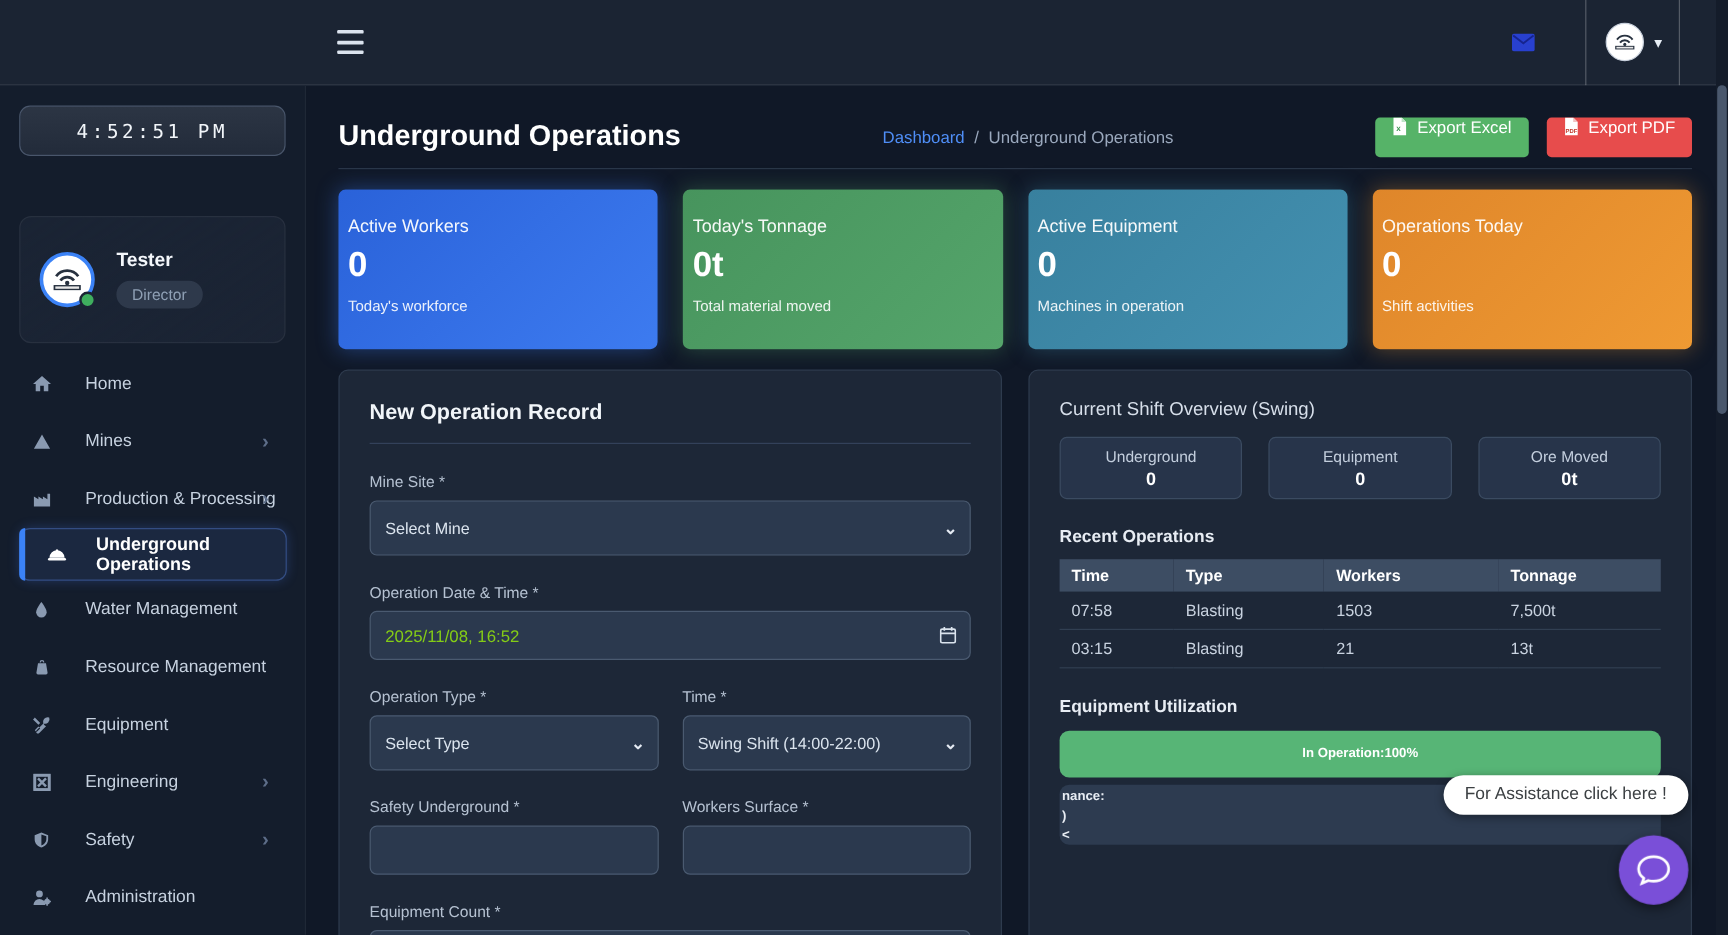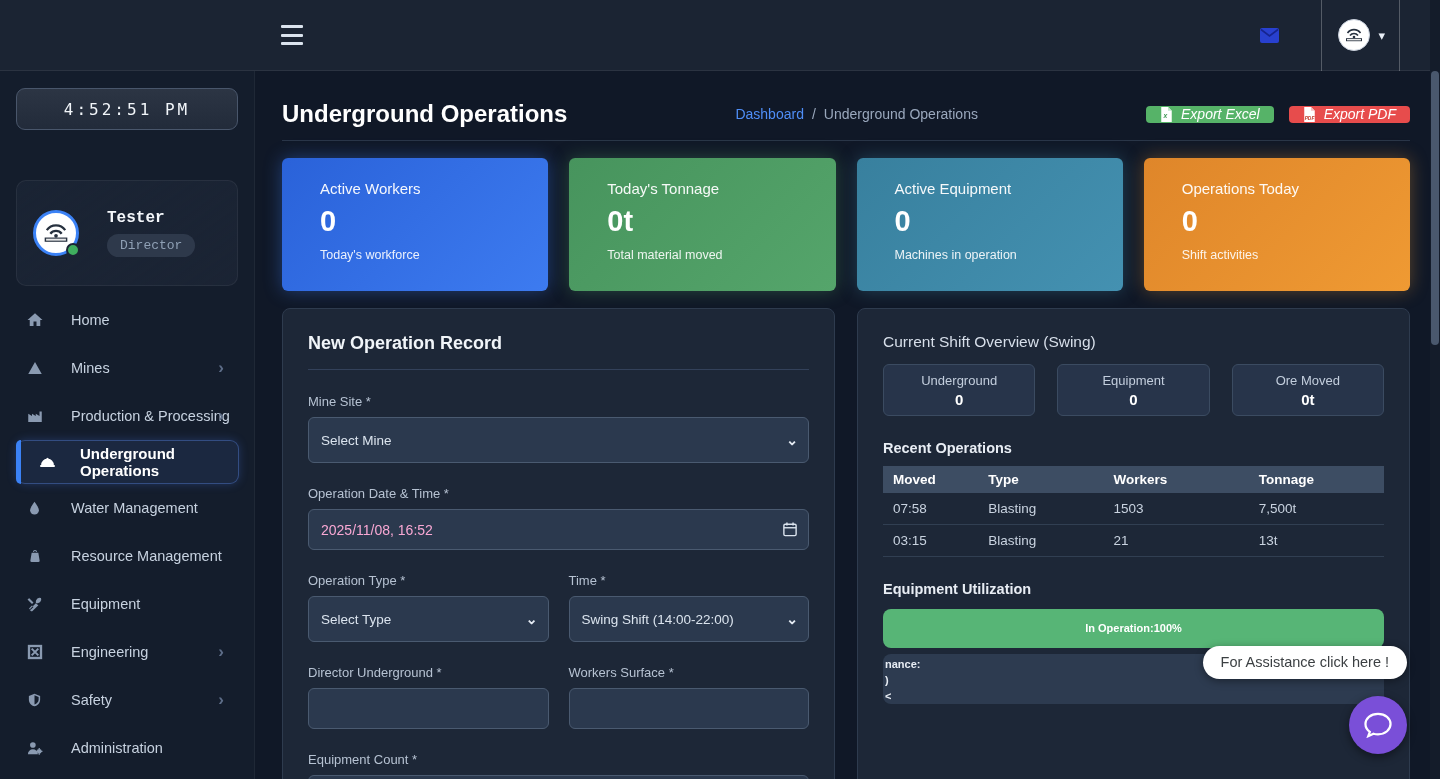--- a/index.html
+++ b/index.html
@@ -23,21 +23,21 @@
 
   
   .sidebar { position:fixed; top:71px; left:0; bottom:0; width:255px; background:#141d2c;
     border-right:1px solid rgba(255,255,255,.05); z-index:30; }
   .clock { margin:17px 16px 0 16px; height:42px; border-radius:9px;
     background:linear-gradient(180deg,#2c3544,#222b3a); border:1px solid #49566b;
     display:flex; align-items:center; justify-content:center;
     font-family:"DejaVu Sans Mono", monospace; font-size:16px; letter-spacing:3px; color:#f1f5f9; }
   .user-card { margin:50px 16px 0 16px; height:106px; border-radius:10px;
     background:linear-gradient(145deg,#27324455,#1b2434); border:1px solid rgba(255,255,255,.06);
-    display:flex; align-items:center; padding:0 16px; gap:28px;font-family:Liberation Mono, monospace; }
+    display:flex; align-items:center; padding:0 16px; gap:18px; }
   .u-avatar { position:relative; width:46px; height:46px; flex:none; }
   .u-avatar .ring { width:46px; height:46px; border-radius:50%; background:#fff;
     border:3px solid #3b82f6; display:flex; align-items:center; justify-content:center; overflow:hidden; }
   .online-dot { position:absolute; right:-1px; bottom:-1px; width:14px; height:14px;
     border-radius:50%; background:#3fae5e; border:2px solid #1b2434; }
   .u-name { font-size:16px; font-weight:700; color:#f4f7fb; margin-bottom:7px; }
   .u-role { display:inline-block; background:rgba(71,85,105,.45); color:#8fa0b5;
     font-size:13px; padding:4px 13px; border-radius:13px; }
 
   .nav { margin-top:10px; }
@@ -55,29 +55,29 @@
   .nav-item.active .nicon { margin-left:8px; margin-right:23px; }
   .nav-item.active .nicon svg { fill:#ffffff; }
 
   
   .main { position:absolute; top:71px; left:255px; width:1185px; height:708px; padding:22px 30px 0 27px; }
   .page-head { display:flex; align-items:center; height:42px; }
   .page-title { font-size:24px; font-weight:700; color:#ffffff; }
   .breadcrumb { margin-left:auto; font-size:14px; color:#9aa8bd; display:flex; gap:8px; align-items:center; }
   .breadcrumb .bc-link { color:#4f8ef7; cursor:pointer; }
   .head-actions { margin-left:auto; display:flex; gap:15px; }
-  .btn { height:17px; border:none; border-radius:4px; padding:0 14px; color:#fff; font-size:14px;
-    font-family:"Liberation Sans", sans-serif; display:flex; align-items:center; gap:8px; cursor:pointer;font-style:italic; }
+  .btn { height:33px; border:none; border-radius:4px; padding:0 14px; color:#fff; font-size:14px;
+    font-family:"Liberation Sans", sans-serif; display:flex; gap:8px; cursor:pointer; }
   .btn-excel { background:#56b368; }
   .btn-pdf { background:#e74c4c; }
   .head-rule { border-bottom:1px solid #2a3648; margin-top:5px; }
 
   
   .cards { display:grid; grid-template-columns:repeat(4,1fr); gap:21px; margin-top:17px; }
-  .scard { height:133px; border-radius:6px; padding:22px 38px; color:#fff; }
+  .scard { height:133px; border-radius:6px; padding:22px 8px; color:#fff; }
   .scard .c-title { font-size:15px; opacity:.95; }
   .scard .c-value { font-size:29px; font-weight:700; margin-top:8px; }
   .scard .c-sub { font-size:12.5px; margin-top:10px; opacity:.9; }
   .scard.blue   { background:linear-gradient(135deg,#2a62d9,#3d7bf0); box-shadow:0 0 18px rgba(61,123,240,.4); }
   .scard.green  { background:linear-gradient(135deg,#47945d,#55a56b); box-shadow:0 0 18px rgba(85,165,107,.35); }
   .scard.teal   { background:linear-gradient(135deg,#38809e,#4491b1); box-shadow:0 0 18px rgba(68,145,177,.35); }
   .scard.orange { background:linear-gradient(135deg,#df862a,#ef9a33); box-shadow:0 0 18px rgba(239,154,51,.35); }
 
   
   .panels { display:grid; grid-template-columns:1fr 1fr; gap:22px; margin-top:17px; }
@@ -87,21 +87,21 @@
   
   .f-label { font-size:13px; color:#b6c2d2; margin-bottom:8px; }
   .f-group { margin-bottom:23px; }
   .f-row { display:grid; grid-template-columns:1fr 1fr; gap:20px; }
   .sel { position:relative; height:46px; background:#2b394e; border:1px solid #4a5a70; border-radius:6px;
     display:flex; align-items:center; padding:16px 12px; font-size:13.5px; color:#dbe4ee; cursor:pointer; }
   .sel .sel-chev { position:absolute; right:10px; font-size:14px; font-weight:700; color:#e6ecf4; }
   .inp { width:100%; height:41px; background:#2b394e; border:1px solid #4a5a70; border-radius:6px;
     color:#e2e8f0; font-size:14px; padding:0 12px; font-family:"Liberation Sans",sans-serif; }
   .dt { position:relative; height:41px; background:#2b394e; border:1px solid #4a5a70; border-radius:6px;
-    display:flex; align-items:center; padding:0 12px; font-size:14px; color:#f9a8d4; cursor:text; }
+    display:flex; align-items:center; padding:0 12px; font-size:14px; color:#84cc16; cursor:text; }
   .dt .cal { position:absolute; right:11px; top:12px; }
 
   
   .sub-head { font-size:15.5px; color:#d7dfea; margin-bottom:13px; }
   .mini-cards { display:grid; grid-template-columns:repeat(3,1fr); gap:22px; }
   .mini { background:#27344a; border:1px solid #3b4b61; border-radius:6px; height:52px;
     display:flex; flex-direction:column; align-items:center; justify-content:center; gap:3px; }
   .mini .m-label { font-size:13px; color:#c3cedd; }
   .mini .m-value { font-size:15px; font-weight:700; color:#ffffff; }
   .sec-title { font-size:14.5px; font-weight:700; color:#e8edf4; margin:24px 0 10px 0; }
@@ -374,21 +374,21 @@
           <div class="f-label">Time *</div>
           <div class="sel">
             <span>Swing Shift (14:00-22:00)</span>
             <span class="sel-chev">⌄</span>
           </div>
         </div>
       </div>
 
       <div class="f-row f-group">
         <div>
-          <div class="f-label">Director Underground *</div>
+          <div class="f-label">Safety Underground *</div>
           <input class="inp" type="text" style="">
         </div>
         <div>
           <div class="f-label">Workers Surface *</div>
           <input class="inp" type="text" style="">
         </div>
       </div>
 
       <div class="f-group">
         <div class="f-label">Equipment Count *</div>
@@ -411,21 +411,21 @@
         <div class="mini">
           <span class="m-label">Ore Moved</span>
           <span class="m-value">0t</span>
         </div>
       </div>
 
       <div class="sec-title">Recent Operations</div>
       <table class="ops">
         <thead>
           <tr>
-            <th>Moved</th>
+            <th>Time</th>
             <th>Type</th>
             <th>Workers</th>
             <th>Tonnage</th>
           </tr>
         </thead>
         <tbody>
           <tr>
             <td>07:58</td>
             <td>Blasting</td>
             <td>1503</td>

